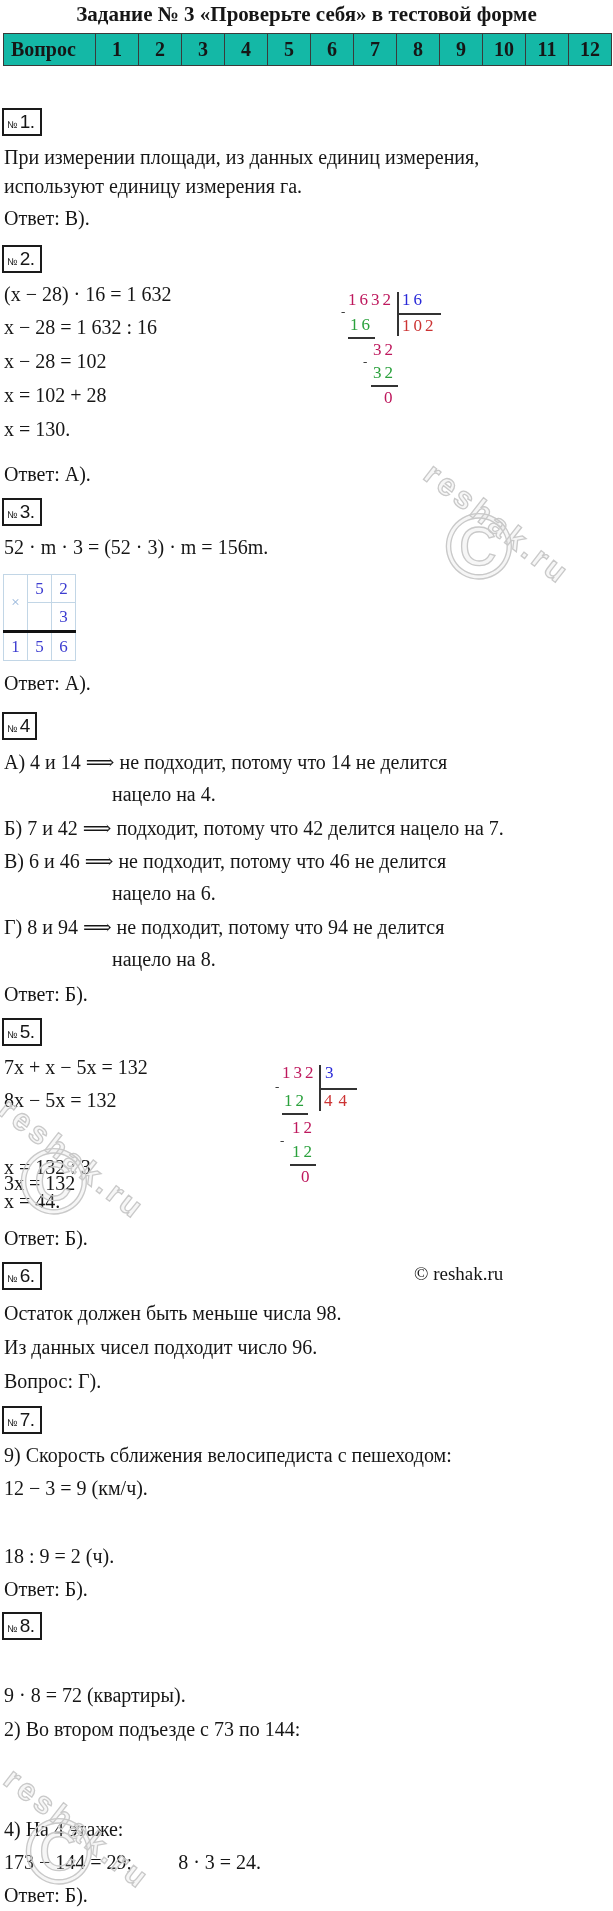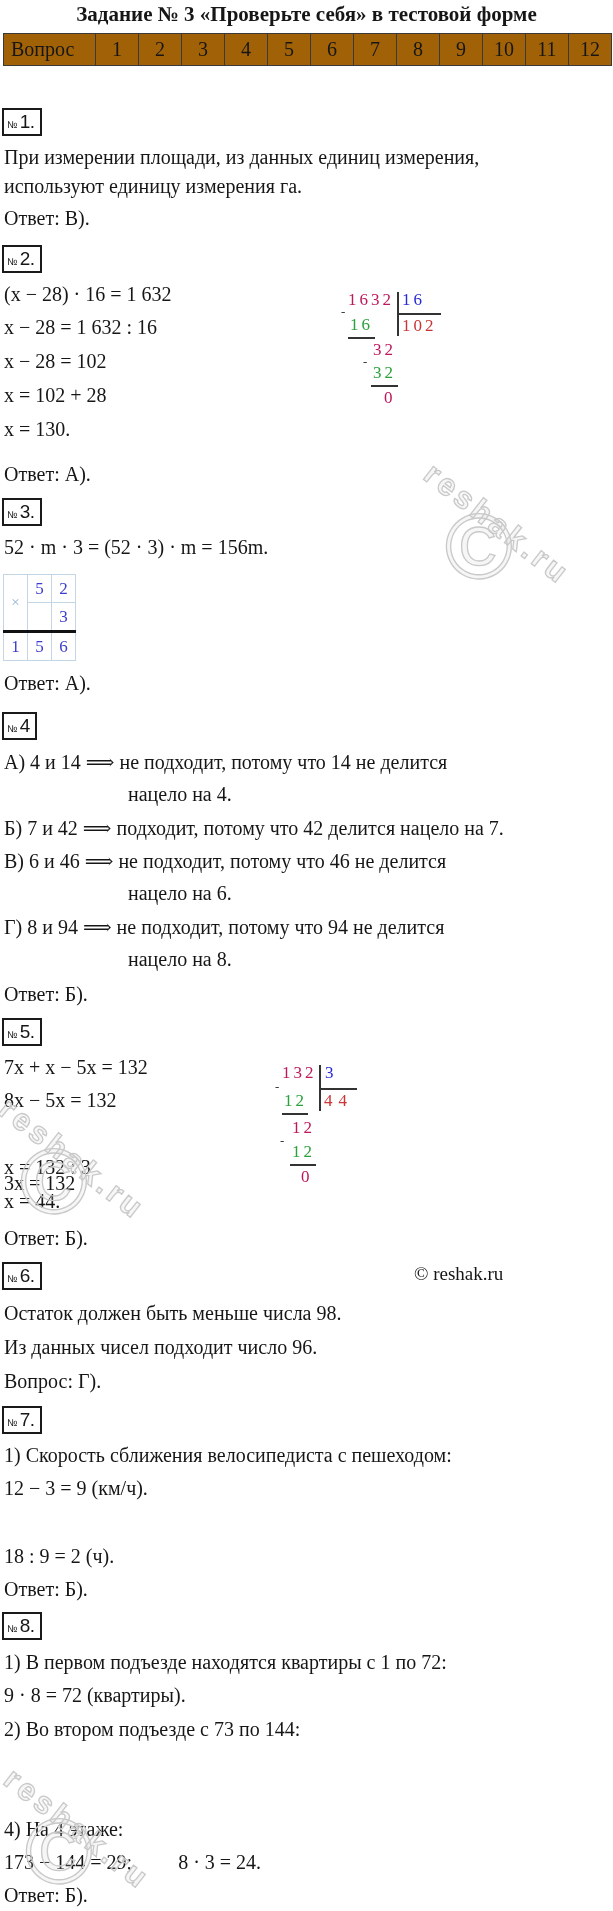--- a/index.html
+++ b/index.html
@@ -4,29 +4,29 @@
 <style>
   html,body{margin:0;padding:0;}
   body{width:613px;height:1911px;background:#ffffff;font-family:"Liberation Serif","DejaVu Serif",serif;color:#161616;}
   .page{position:relative;width:613px;height:1911px;overflow:hidden;}
   .title{position:absolute;top:2px;left:0;width:613px;text-align:center;font-size:21px;font-weight:bold;}
   
   .anstable{position:absolute;top:33px;left:3px;border-collapse:collapse;table-layout:fixed;}
   .anstable td{border:1px solid #3a3a3a;height:31px;text-align:center;font-size:20px;padding:0;}
   .anstable td.lbl{width:84px;text-align:left;padding-left:7px;}
   .anstable td.q{width:42px;}
-  .anstable tr.hdr td{background:#a16207;}
+  .anstable tr.hdr td{background:#14b8a6;font-weight:bold;}
   .anstable td.hbg{background:#ddedf6;}
   
   .numbox{position:absolute;left:2px;border:2px solid #1a1a1a;background:#fff;display:flex;align-items:center;padding:1px 5px 1px 3px;font-family:"Liberation Sans","DejaVu Sans",sans-serif;}
   .nosign{font-size:10px;margin-right:2px;margin-top:4px;}
   .noval{font-size:19px;font-weight:500;letter-spacing:-0.5px;}
   
   .line{position:absolute;left:4px;font-size:20px;white-space:nowrap;}
-  .line.indent{left:128px;}
+  .line.indent{left:112px;}
   .gap2{margin-left:46px;}
   
   .division{position:absolute;font-size:17px;}
   .division span{position:absolute;letter-spacing:3px;white-space:nowrap;}
   .division .minus{font-size:13px;color:#333;letter-spacing:0;}
   .division .blue{color:#2929d8;}
   .division .red{color:#cc3333;}
   .division .green{color:#2aa13c;}
   .division .blk{color:#be185d;}
   .division .vline{position:absolute;width:1.5px;background:#333;}
@@ -180,30 +180,29 @@
   </div>
   <div class="copyright" style="left:398px;top:1263px">© reshak.ru</div>
   <div class="line" style="top:1302px">Остаток должен быть меньше числа 98.</div>
   <div class="line" style="top:1336px">Из данных чисел подходит число 96.</div>
   <div class="line" style="top:1370px">Вопрос: Г).</div>
 
   <div class="numbox" style="top:1406px">
     <span class="nosign">№</span>
     <span class="noval">7.</span>
   </div>
-  <div class="line" style="top:1444px">1) Скорость сближения велосипедиста с пешеходом:</div>
+  <div class="line" style="top:1444px">9) Скорость сближения велосипедиста с пешеходом:</div>
   <div class="line" style="top:1477px">12 − 3 = 9 (км/ч).</div>
   <div class="line" style="top:1545px">18 : 9 = 2 (ч).</div>
   <div class="line" style="top:1578px">Ответ: Б).</div>
 
   <div class="numbox" style="top:1612px">
     <span class="nosign">№</span>
     <span class="noval">8.</span>
   </div>
-  <div class="line" style="top:1651px">1) В первом подъезде находятся квартиры с 1 по 72:</div>
   <div class="line" style="top:1684px">9 · 8 = 72 (квартиры).</div>
   <div class="line" style="top:1718px">2) Во втором подъезде с 73 по 144:</div>
   <div class="line" style="top:1818px">4) На 4 этаже:</div>
   <div class="line" style="top:1851px">
     <span>173 − 144 = 29;</span><span class="gap2">8 · 3 = 24.</span>
   </div>
   <div class="line" style="top:1884px">Ответ: Б).</div>
 
   <div class="wm" style="left:425px;top:450px">
     <span class="wm-text">reshak.ru</span>

